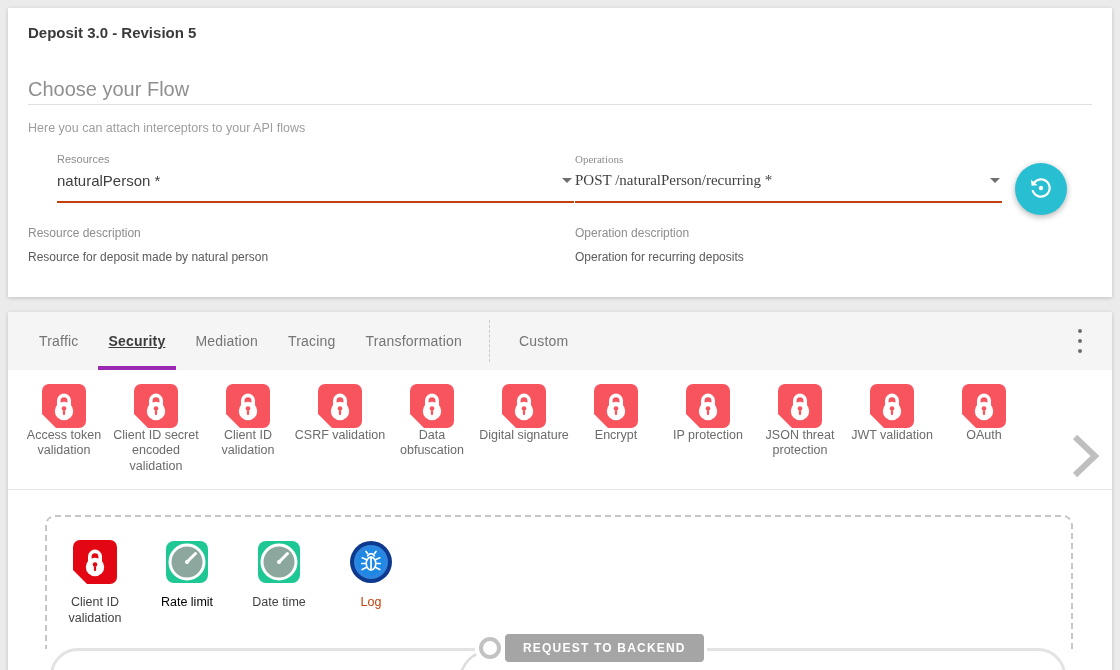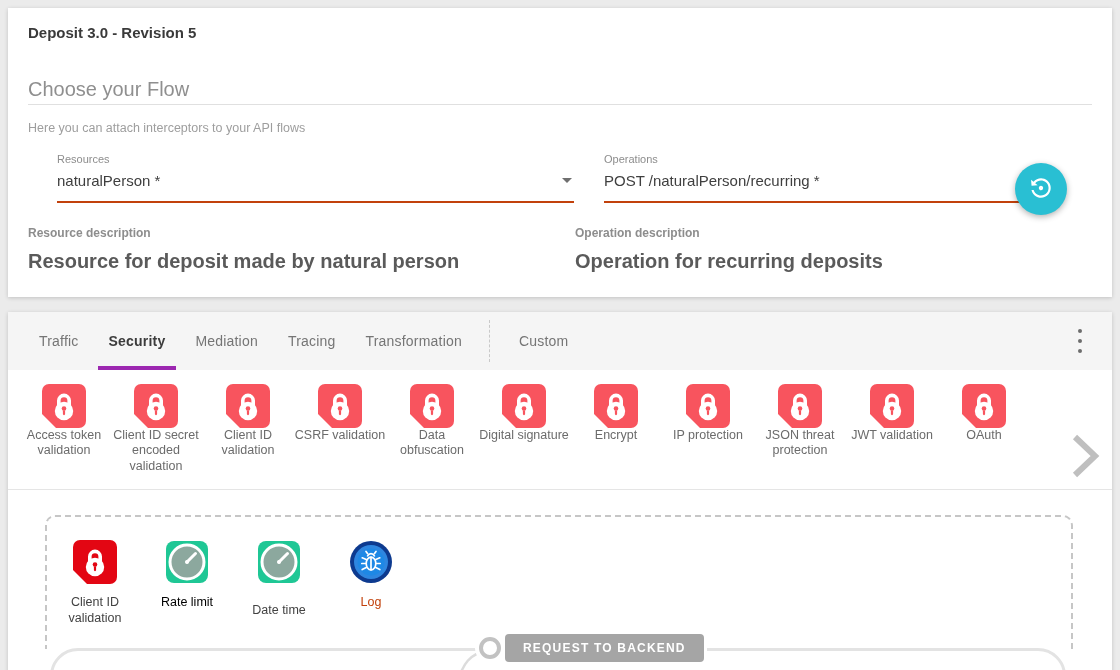--- a/index.html
+++ b/index.html
@@ -23,37 +23,37 @@
   #api-card{top:8px;height:289px;}
   .api-title{position:absolute;left:20px;top:16px;font-size:15px;font-weight:700;color:#3a3a3a;}
   .section-title{position:absolute;left:20px;top:70px;font-size:20px;font-weight:400;color:#8f8f8f;}
   .section-rule{position:absolute;left:20px;right:20px;top:96px;border-top:1px solid #e0e0e0;}
   .section-subtitle{position:absolute;left:20px;top:113px;font-size:12.5px;color:#9e9e9e;}
   .field{position:absolute;}
   .field .f-label{font-size:11px;color:#8d8d8d;display:block;}
   .field .f-value{display:block;margin-top:7px;font-size:15px;color:#3f3f3f;padding-bottom:12px;border-bottom:2px solid #c2410c;position:relative;cursor:pointer;}
   .caret{position:absolute;right:2px;top:6px;width:0;height:0;border-left:5px solid transparent;border-right:5px solid transparent;border-top:5px solid #6f6f6f;}
   #resources-field{left:20px;top:145px;width:517px;margin-left:29px;}
-  #operations-field{left:596px;top:145px;width:427px;}
-  .desc{position:absolute;font-weight:bold;}
+  #operations-field{left:567px;top:145px;width:427px;font-family:Liberation Serif, serif;}
+  .desc{position:absolute;}
   .desc .d-label{font-size:12px;color:#8d8d8d;display:block;}
-  .desc .d-value{display:block;margin-top:10px;font-size:20px;color:#5a5a5a;}
+  .desc .d-value{display:block;margin-top:10px;font-size:12px;color:#5a5a5a;}
   #resource-desc{left:20px;top:218px;}
   #operation-desc{left:567px;top:218px;}
   .fab{
     position:absolute;left:1007px;top:155px;width:52px;height:52px;border-radius:50%;
     background:var(--fab);border:none;cursor:pointer;
     box-shadow:0 2px 6px rgba(0,0,0,.3);
     display:flex;align-items:center;justify-content:center;
   }
   
   #flow-card{top:312px;height:520px;}
   .tabbar{position:relative;height:58px;background:#f5f5f5;display:flex;align-items:stretch;padding-left:16px;}
   .tab{position:relative;display:flex;align-items:center;padding:8px 15px;font-size:14px;color:#757575;cursor:pointer;letter-spacing:.2px;}
-  .tab.active{color:#3c3c3c;font-weight:700;}
+  .tab.active{color:#3c3c3c;font-weight:700;text-decoration:underline;}
   .tab.active::after{content:"";position:absolute;left:4px;right:4px;bottom:0;height:4px;background:var(--accent);}
   .tab-sep{border-left:1px dashed #c9c9c9;margin:8px 14px 8px 12px;}
   .kebab{position:absolute;right:22px;top:17px;width:20px;height:24px;display:flex;flex-direction:column;align-items:center;justify-content:space-between;cursor:pointer;background:none;border:none;}
   .kebab i{width:4px;height:4px;border-radius:50%;background:#6d6d6d;}
   .palette{position:relative;height:120px;background:#fff;border-bottom:1px solid #e5e5e5;}
   .palette-items{position:absolute;left:10px;top:14px;display:flex;color:var(--palette-red);}
   .p-item{width:92px;display:flex;flex-direction:column;align-items:center;cursor:pointer;}
   .p-item .ic{width:44px;height:44px;}
   .p-item .lbl{font-size:12.5px;line-height:1.22;color:#6b6b6b;text-align:center;}
   .scroll-right{position:absolute;right:12px;top:64px;background:none;border:none;cursor:pointer;}
@@ -331,21 +331,21 @@
               <rect x="1" y="1" width="42" height="42" rx="8" fill="currentColor"></rect>
               <circle cx="22" cy="22" r="17" fill="#8ca89e" stroke="#fff" stroke-width="3"></circle>
               <line x1="22" y1="22" x2="30.5" y2="13.5" stroke="#fff" stroke-width="3" stroke-linecap="round"></line>
               <circle cx="22" cy="22" r="2" fill="#fff"></circle>
             </svg>
           </span>
 
           <span class="lbl" style="color:#000000">Rate limit</span>
         </div>
 
-        <div class="f-item" style="color: rgb(31, 199, 149); gap: 8px;">
+        <div class="f-item" style="color: rgb(31, 199, 149);">
 
           <span class="ic">
             <svg viewBox="0 0 44 44" width="44" height="44">
               <rect x="1" y="1" width="42" height="42" rx="8" fill="currentColor"></rect>
               <circle cx="22" cy="22" r="17" fill="#8ca89e" stroke="#fff" stroke-width="3"></circle>
               <line x1="22" y1="22" x2="30.5" y2="13.5" stroke="#fff" stroke-width="3" stroke-linecap="round"></line>
               <circle cx="22" cy="22" r="2" fill="#fff"></circle>
             </svg>
           </span>
 

